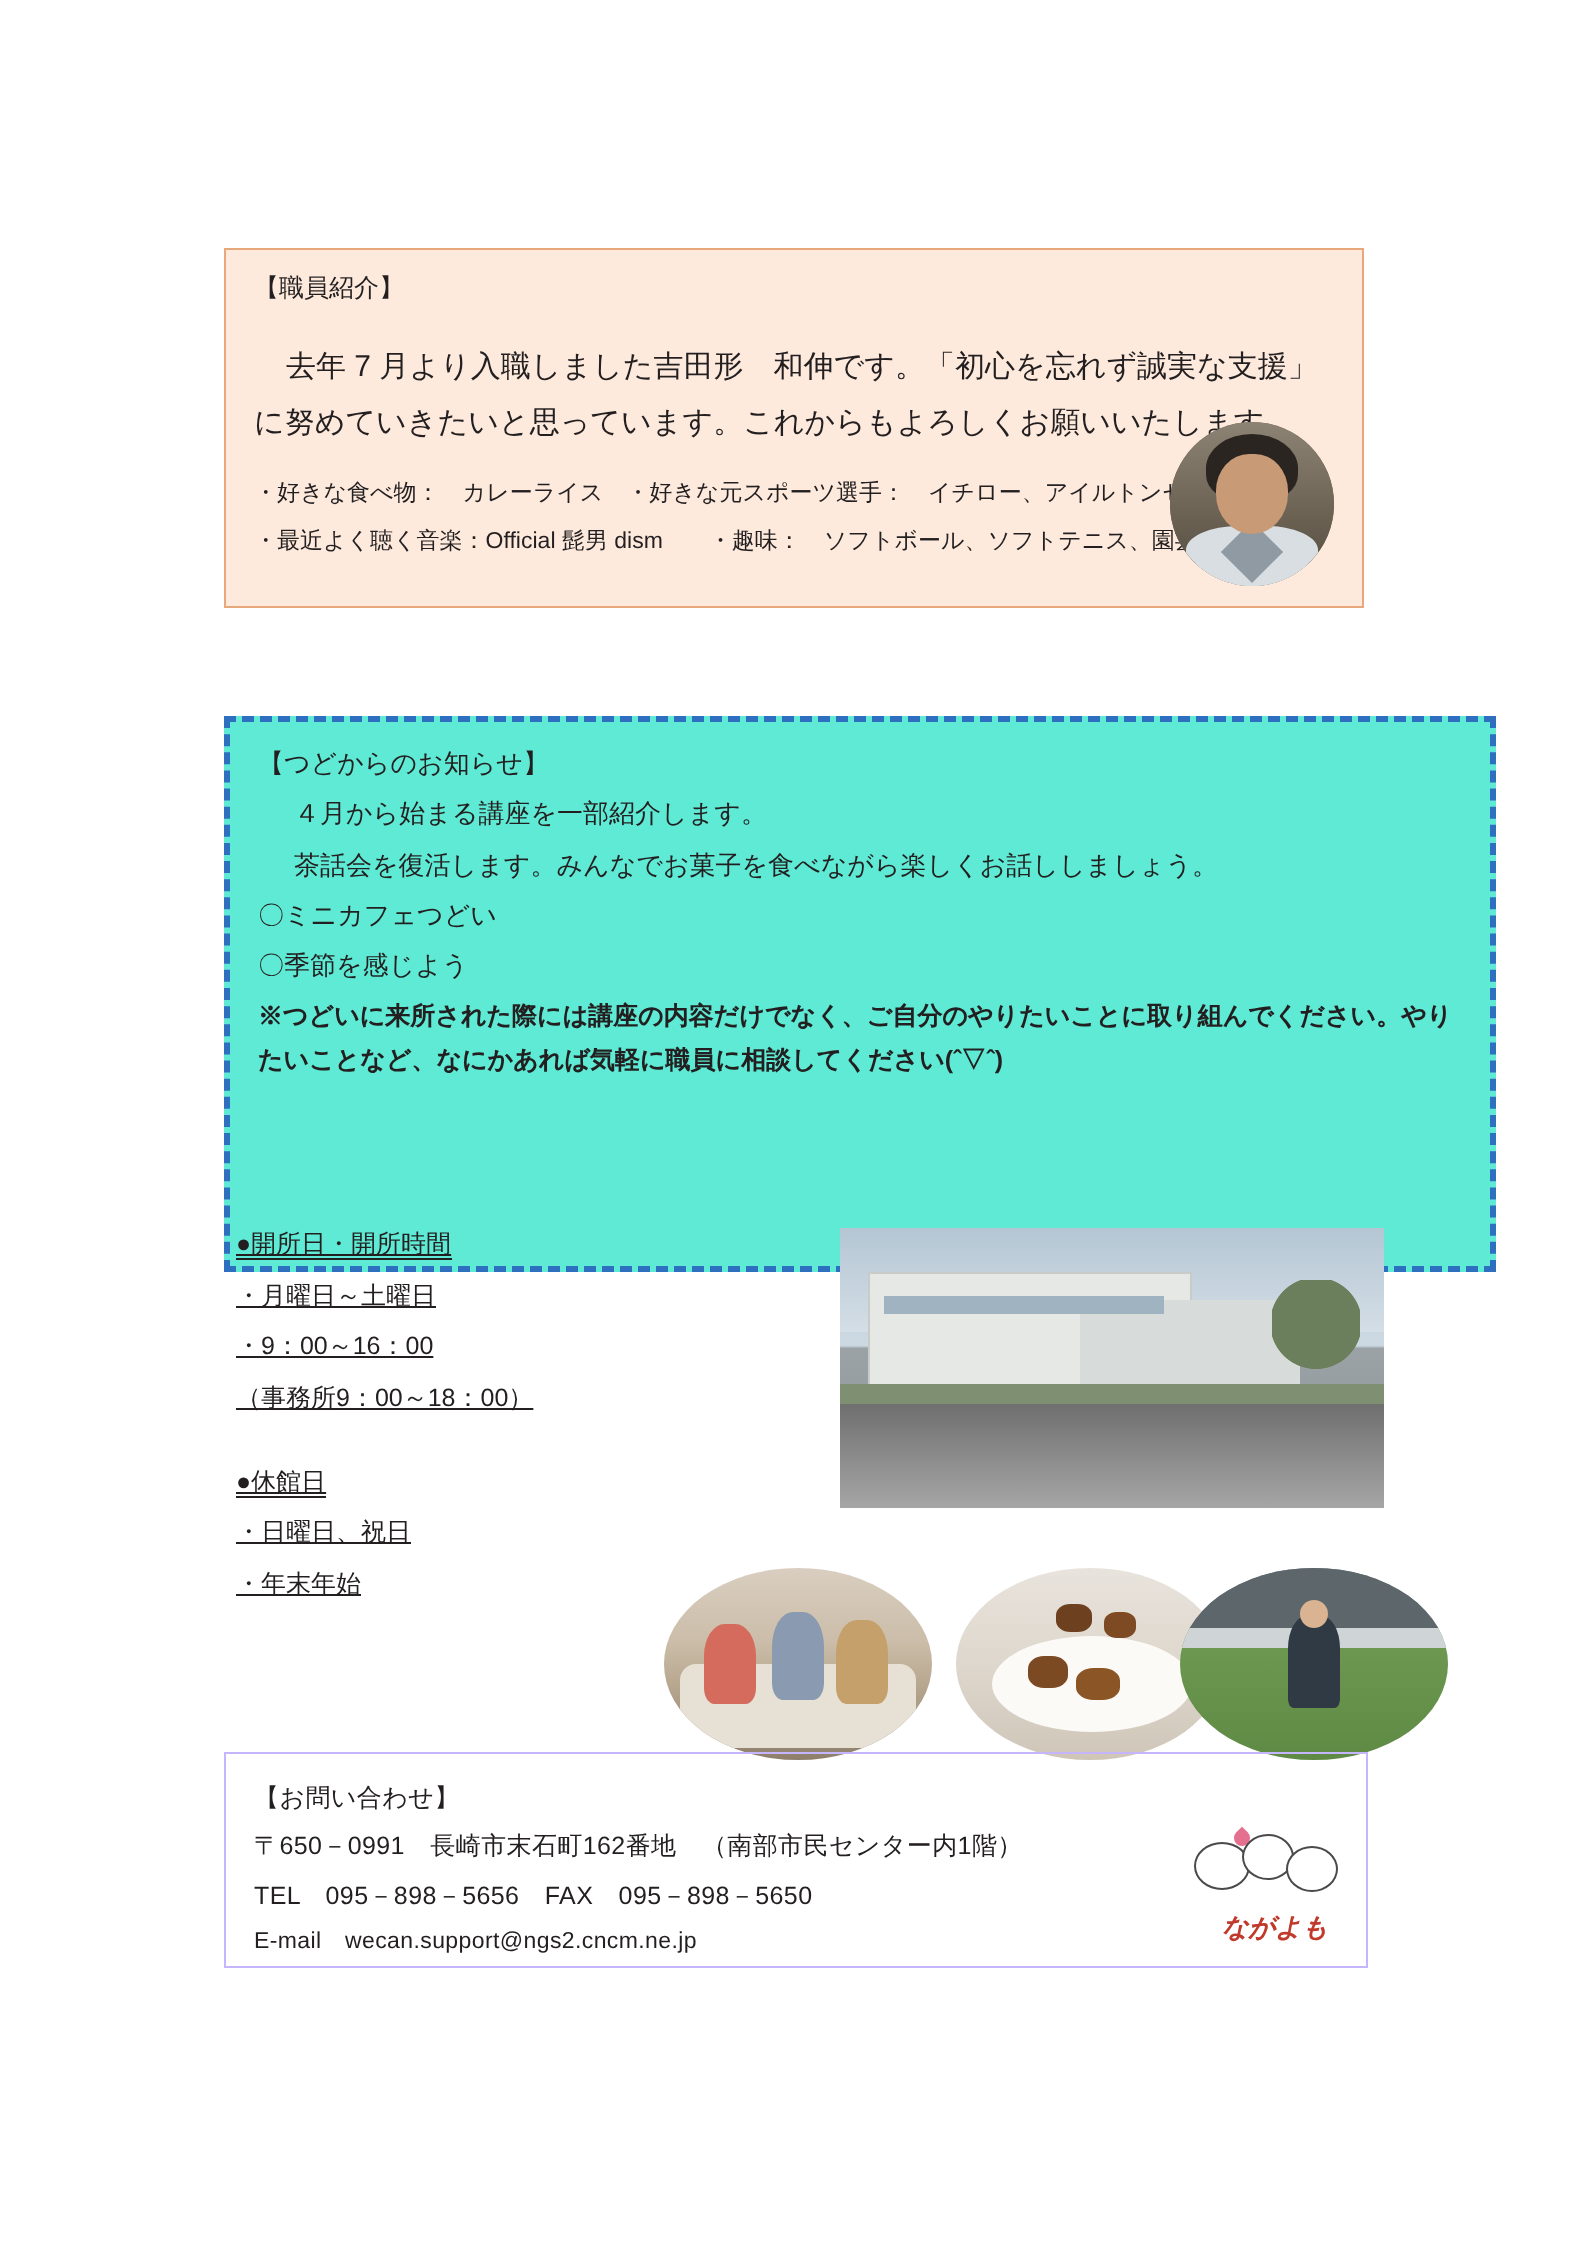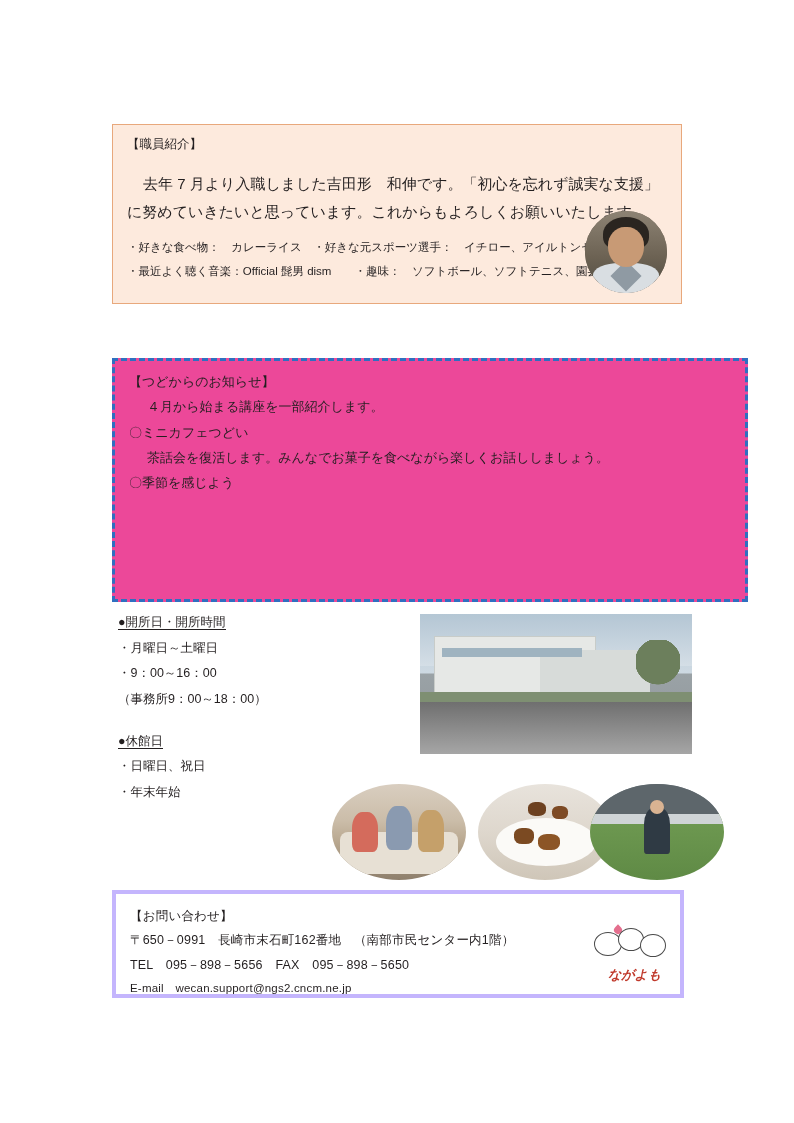--- a/index.html
+++ b/index.html
@@ -95,23 +95,23 @@
     background: #8f9aa3;
     transform: rotate(45deg);
   }
 
   
   .news-box {
     position: absolute;
     left: 112px;
     top: 358px;
     width: 636px;
-    height: 244px;
+    height: 278px;
     box-sizing: border-box;
-    background: #ec4899;
+    background: #5eead4;
     border: 3px dashed #2f6fc0;
     padding: 8px 14px;
   }
   .news-box .line {
     font-size: 13px;
     line-height: 1.95;
   }
   .news-box .ind1 { padding-left: 18px; }
   .news-box .warn {
     font-size: 12.5px;
@@ -121,20 +121,21 @@
   }
 
   
   .hours {
     position: absolute;
     left: 118px;
     top: 610px;
     width: 280px;
     font-size: 12.5px;
     line-height: 2.05;
+    text-decoration: underline;
   }
   .hours .h-title {
     font-weight: normal;
   }
   .hours .h-title span.u {
     border-bottom: 1px solid #231f20;
   }
   .hours .gap { height: 16px; }
 
   
@@ -220,23 +221,22 @@
   .pc3 .head { position: absolute; left: 60px; top: 16px; width: 14px; height: 14px; background: #d9b392; border-radius: 50%; }
 
   
   .contact {
     position: absolute;
     left: 112px;
     top: 876px;
     width: 572px;
     height: 108px;
     box-sizing: border-box;
-    border: 4px solid #c4b5fd;
+    border: 1px solid #c4b5fd;
     padding: 10px 14px;
-    margin-top: 14px;
   }
   .contact .c-line {
     font-size: 12.5px;
     line-height: 1.95;
     letter-spacing: 0.2px;
   }
   .contact .c-mail {
     font-size: 11.5px;
   }
   .logo {
@@ -289,23 +289,24 @@
     <div class="sp-body"></div>
     <div class="sp-collar"></div>
     <div class="sp-hair"></div>
     <div class="sp-face"></div>
   </div>
 </div>
 
 <div class="news-box">
   <div class="line">【つどからのお知らせ】</div>
   <div class="line ind1">４月から始まる講座を一部紹介します。</div>
+  <div class="line ind1">茶話会を復活します。みんなでお菓子を食べながら楽しくお話ししましょう。</div>
   <div class="line">〇ミニカフェつどい</div>
-  <div class="line ind1">茶話会を復活します。みんなでお菓子を食べながら楽しくお話ししましょう。</div>
   <div class="line">〇季節を感じよう</div>
+  <div class="warn">※つどいに来所された際には講座の内容だけでなく、ご自分のやりたいことに取り組んでください。やりたいことなど、なにかあれば気軽に職員に相談してください(ˆ▽ˆ)</div>
 </div>
 
 <div class="hours">
   <div class="h-title"><span class="u">●開所日・開所時間</span></div>
   <div>・月曜日～土曜日</div>
   <div>・9：00～16：00</div>
   <div>（事務所9：00～18：00）</div>
   <div class="gap"></div>
   <div class="h-title"><span class="u">●休館日</span></div>
   <div>・日曜日、祝日</div>

